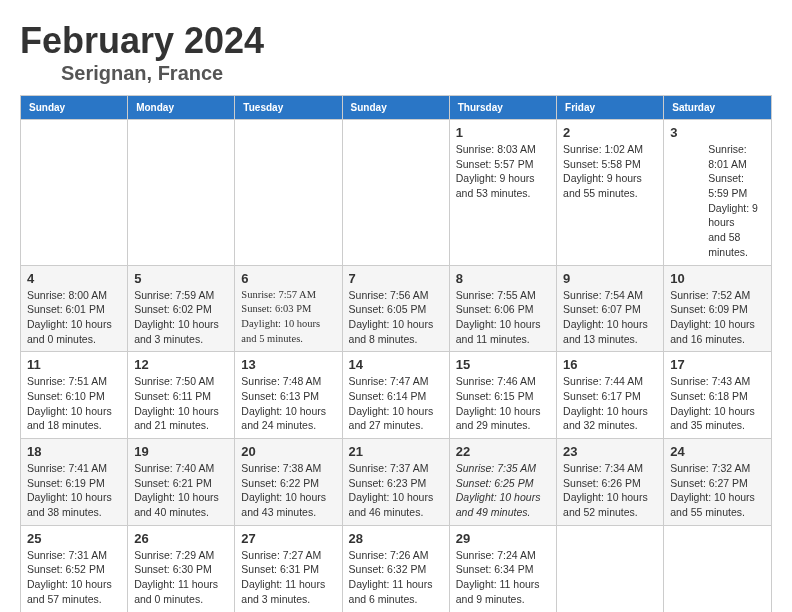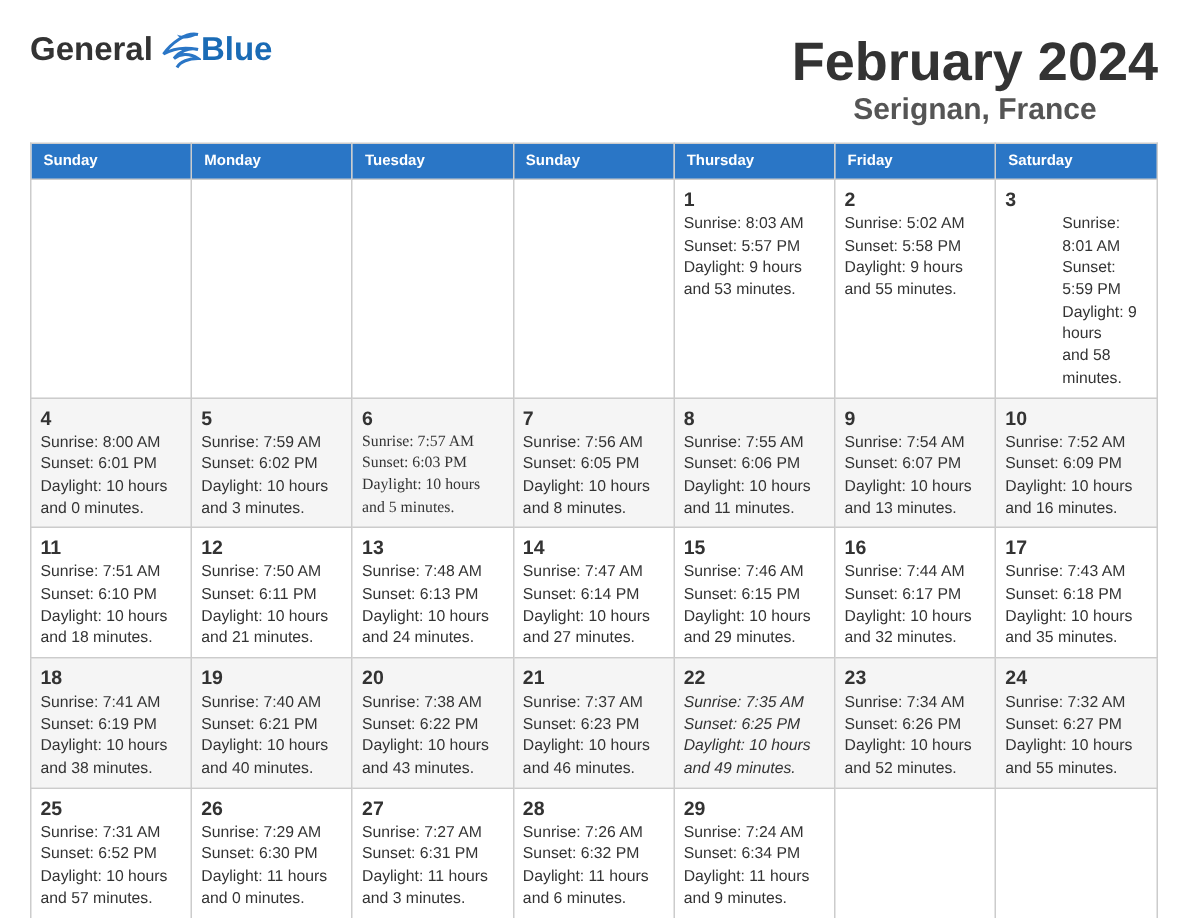--- a/index.html
+++ b/index.html
@@ -90,30 +90,20 @@
       line-height: 1.4;
     }
     .empty-cell {
       background: #f9f9f9;
     }
   </style>
 </head>
 <body>
 
 <div class="header">
-  <div class="logo">
-    <div class="logo-text">
-      <span class="logo-general">General</span>
-      <svg class="logo-bird" viewBox="0 0 30 25" xmlns="http://www.w3.org/2000/svg">
-        <path d="M28 2 C20 0, 10 8, 5 15 C10 12, 18 10, 28 12 C22 10, 15 14, 12 18 C16 15, 22 14, 28 18 C22 18, 16 20, 14 24" stroke="#2a76c6" stroke-width="2" fill="none"></path>
-        <path d="M14 2 C18 4, 22 2, 28 2 C22 5, 16 6, 14 2Z" fill="#2a76c6"></path>
-      </svg>
-      <span class="logo-blue">Blue</span>
-    </div>
-  </div>
   <div class="title-section">
     <div class="month-title">February 2024</div>
     <div class="location">Serignan, France</div>
   </div>
 </div>
 
 <table class="calendar">
   <thead>
     <tr>
     <th>Sunday</th>
@@ -133,21 +123,21 @@
         <td class="empty-cell"></td>
         <td>
           <span class="day-number">1</span>
           <div class="day-info" style="white-space: pre-line;">Sunrise: 8:03 AM
 Sunset: 5:57 PM
 Daylight: 9 hours
 and 53 minutes.</div>
         </td>
         <td>
           <span class="day-number">2</span>
-          <div class="day-info" style="white-space: pre-line;">Sunrise: 5:02 AM
+          <div class="day-info" style="white-space: pre-line;">Sunrise: 1:02 AM
 Sunset: 5:58 PM
 Daylight: 9 hours
 and 55 minutes.</div>
         </td>
         <td>
           <span class="day-number">3</span>
           <div class="day-info" style="white-space: pre-line; margin-left: 38px;">Sunrise: 8:01 AM
 Sunset: 5:59 PM
 Daylight: 9 hours
 and 58 minutes.</div>

